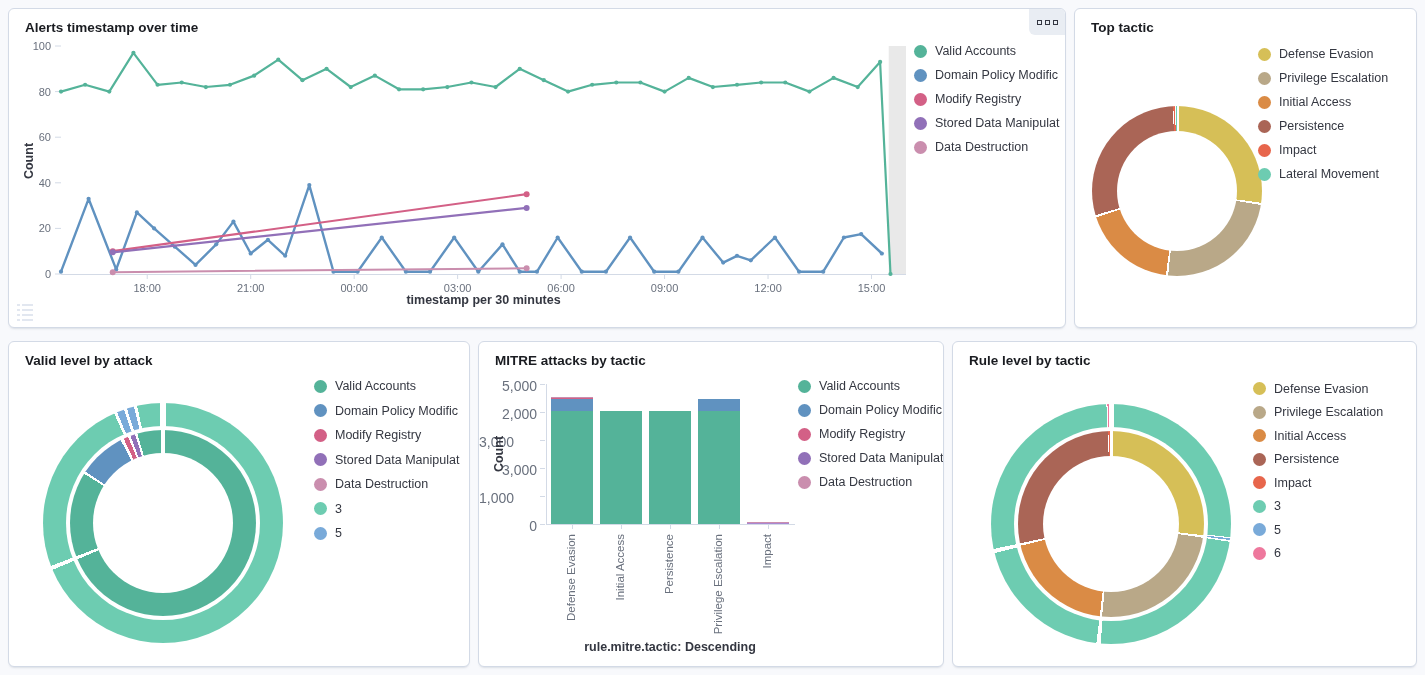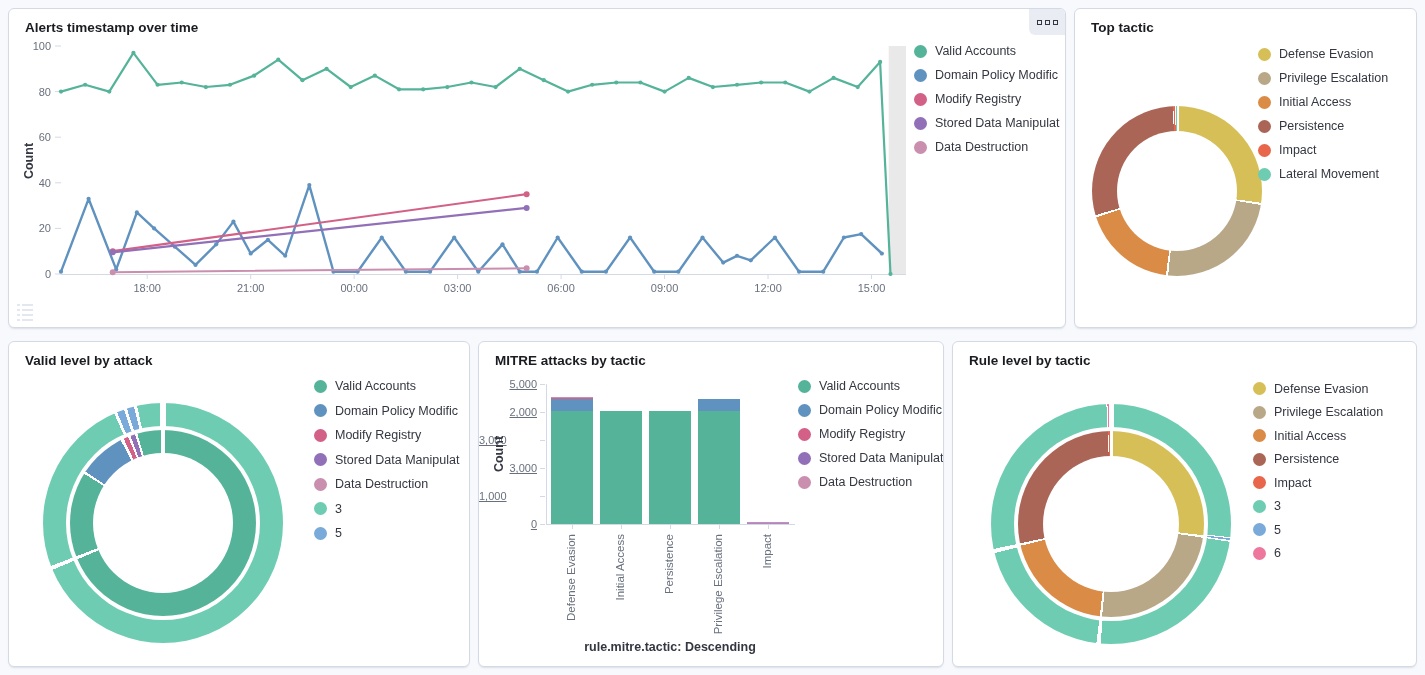--- a/index.html
+++ b/index.html
@@ -39,36 +39,37 @@
   .legend-label{font-size:12.5px;color:#343741;white-space:nowrap;}
 
   .axis-ylabel{position:absolute;transform:translate(-50%,-50%) rotate(-90deg);font-size:12.5px;font-weight:bold;color:#343741;white-space:nowrap;z-index:3;}
   .axis-xlabel{position:absolute;text-align:center;font-size:12.5px;font-weight:bold;color:#343741;z-index:3;}
 
   .chart-host{position:absolute;left:0;top:0;right:0;bottom:0;}
   .donut{position:absolute;}
   .dring{position:absolute;border-radius:50%;}
 
   .bar-seg{position:absolute;}
-  .bar-ticklbl{position:absolute;font-size:11px;color:#69707d;text-decoration:underline;}
+  .bar-ticklbl{position:absolute;font-size:14px;color:#69707d;}
   .bar-catlbl{position:absolute;font-size:11.5px;color:#69707d;white-space:nowrap;transform:rotate(-90deg);transform-origin:0 0;text-align:right;}
   .hline{position:absolute;background:#d3dae6;}
   .vline{position:absolute;background:#d3dae6;}
 </style>
 </head>
 <body>
 
 <div class="panel" id="p-alerts">
   <div class="panel-title">Alerts timestamp over time</div>
   <div class="corner-btn">
     <span class="sq"></span>
       <span class="sq"></span>
       <span class="sq"></span>
   </div>
   <div class="axis-ylabel" style="left:20px;top:152px;">Count</div>
+  <div class="axis-xlabel" style="left:52px;top:284px;width:845px;">timestamp per 30 minutes</div>
   <div class="chart-host" id="alerts-chart"><svg width="1058" height="320" style="font-family: &quot;Liberation Sans&quot;, sans-serif;">
         <rect x="879.7551020408164" y="37" width="17.244897959183618" height="228" fill="#DBDBDB" opacity="0.6"></rect>
         <line x1="52" y1="265.5" x2="897" y2="265.5" stroke="#D3DAE6" stroke-width="1"></line>
         <line x1="46" y1="265" x2="52" y2="265" stroke="#D3DAE6" stroke-width="1"></line>
         <text x="42" y="269" text-anchor="end" font-size="11" fill="#69707D">0</text>
         <line x1="46" y1="219.4" x2="52" y2="219.4" stroke="#D3DAE6" stroke-width="1"></line>
         <text x="42" y="223.4" text-anchor="end" font-size="11" fill="#69707D">20</text>
         <line x1="46" y1="173.8" x2="52" y2="173.8" stroke="#D3DAE6" stroke-width="1"></line>
         <text x="42" y="177.8" text-anchor="end" font-size="11" fill="#69707D">40</text>
         <line x1="46" y1="128.20000000000002" x2="52" y2="128.20000000000002" stroke="#D3DAE6" stroke-width="1"></line>

